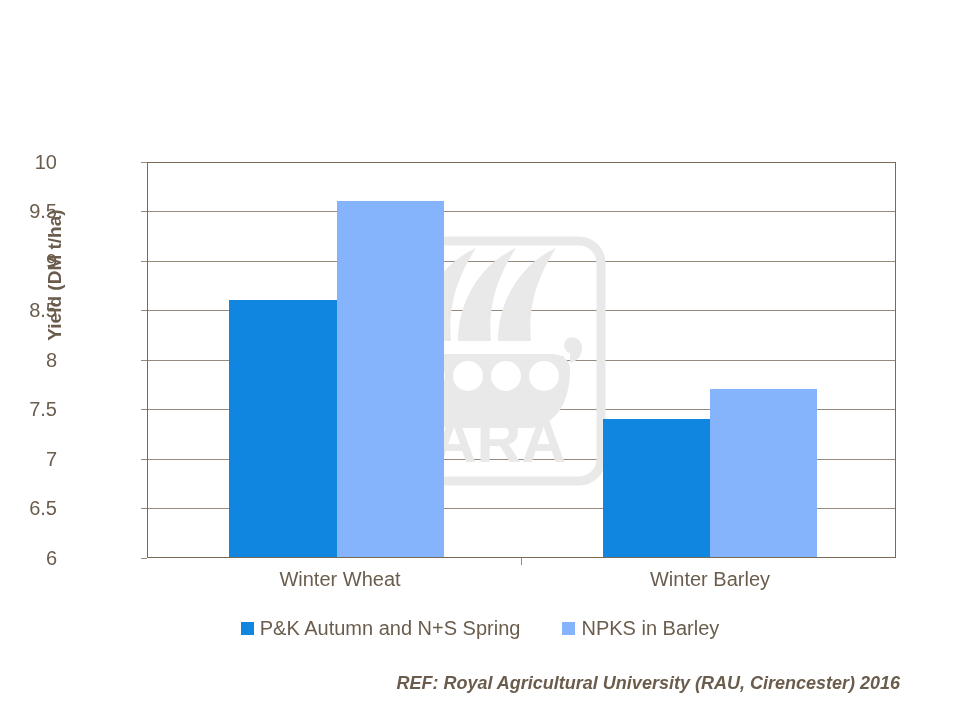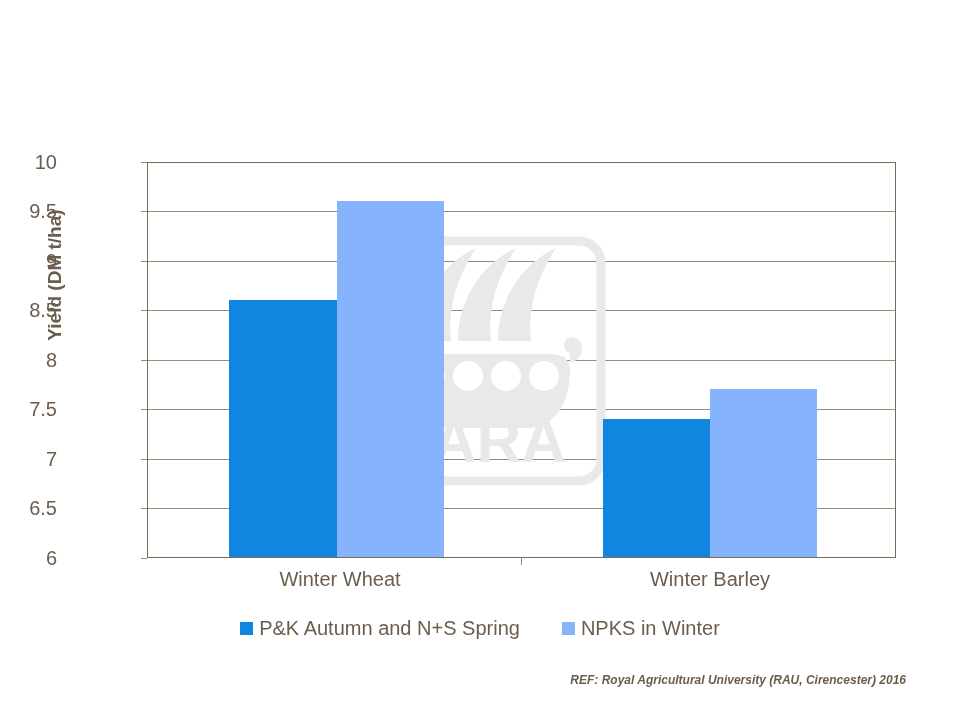--- a/index.html
+++ b/index.html
@@ -149,23 +149,23 @@
   .legend-swatch.series-b { background: #85B4FC; }
   .legend-label {
     font-size: 20px;
     color: #6B5D4D;
     white-space: nowrap;
   }
 
   
   #reference-note {
     position: absolute;
-    right: 54px;
+    right: 60px;
     top: 673px;
-    font-size: 12px;
+    font-size: 18px;
     font-weight: bold;
     font-style: italic;
     color: #6B5D4D;
     white-space: nowrap;
   }
 </style>
 </head>
 <body>
 
 <div id="slide">
@@ -244,19 +244,19 @@
   <div class="x-cat-label" style="left:240px; width:200px;">Winter Wheat</div>
   <div class="x-cat-label" style="left:610px; width:200px;">Winter Barley</div>
 
   <div id="legend">
     <div class="legend-item">
       <span class="legend-swatch series-a"></span>
       <span class="legend-label">P&amp;K Autumn and N+S Spring</span>
     </div>
     <div class="legend-item">
       <span class="legend-swatch series-b"></span>
-      <span class="legend-label">NPKS in Winter</span>
+      <span class="legend-label">NPKS in Barley</span>
     </div>
   </div>
 
   <div id="reference-note">REF: Royal Agricultural University (RAU, Cirencester) 2016</div>
 
 </div>
 
 </body></html>

